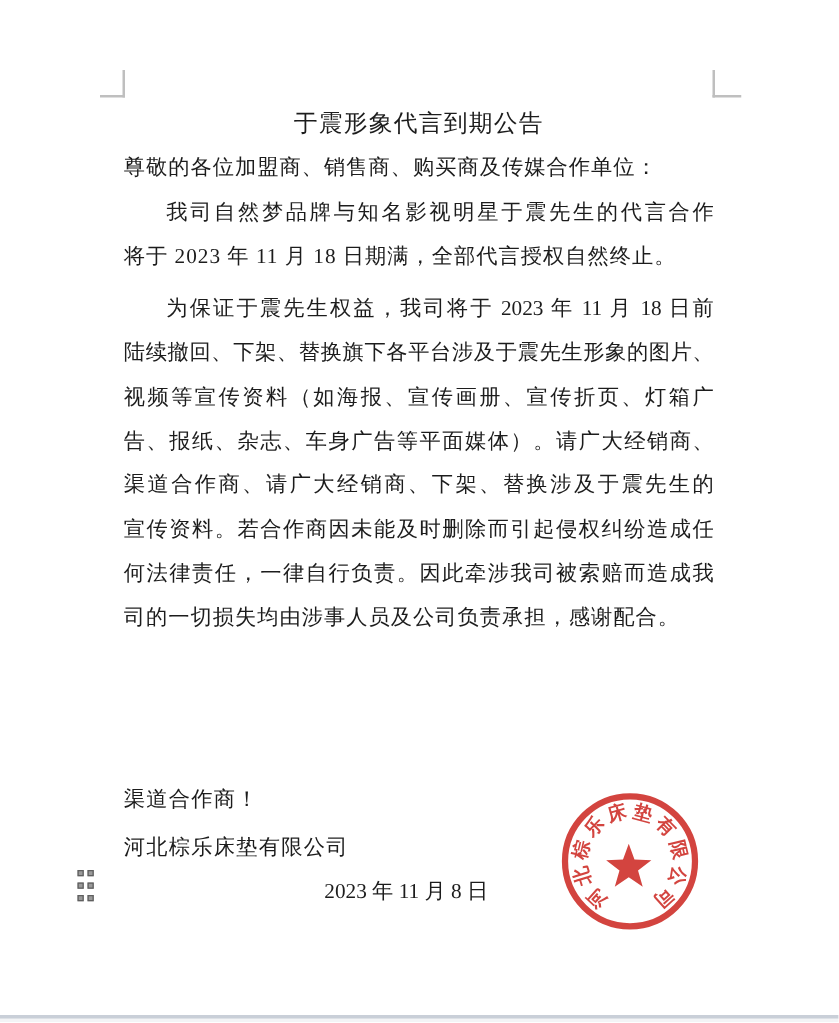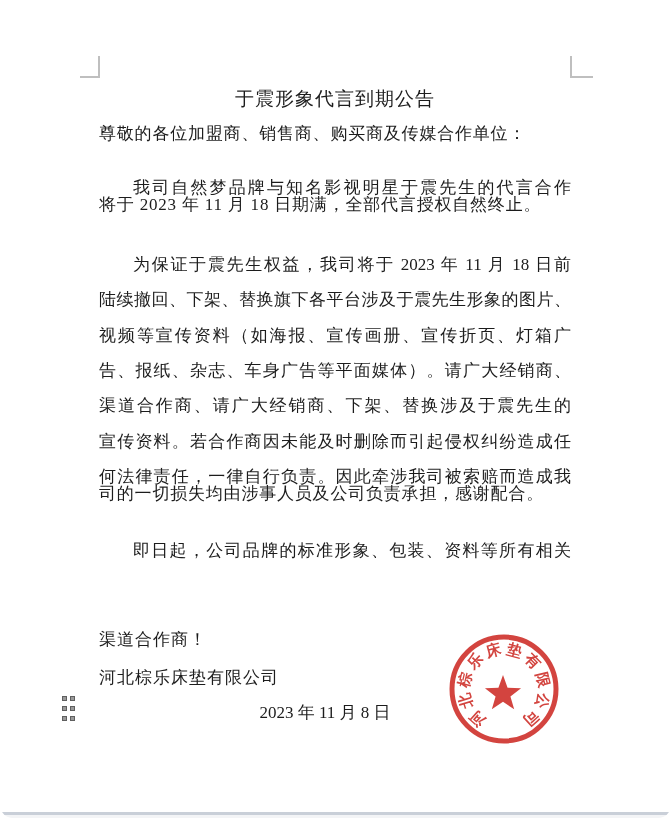--- a/index.html
+++ b/index.html
@@ -1,33 +1,32 @@
 <!DOCTYPE html>
 <html style="--seal-color: #cf342e;"><head>
 <meta charset="utf-8">
 <style>
   * { margin:0; padding:0; box-sizing:border-box; }
   html,body { background:#ffffff; }
   body { font-family:"Liberation Serif","DejaVu Serif",serif; }
   .page {
     position:relative; width:671px; height:818px; background:#ffffff;
-    overflow:hidden; color:#1c1c1c;border-radius:13px;
+    overflow:hidden; color:#1c1c1c;
   }
   
   .l {
     position:absolute; left:99px; width:472px;
     font-size:17px; line-height:24px; color:#1c1c1c;
     white-space:nowrap;
   }
   .l.j {
     white-space:normal;
     text-align:justify; text-align-last:justify;
     text-justify:inter-character;
     letter-spacing:0;
-    margin-top:18px;
   }
   .l.plain { letter-spacing:0.8px; }
   .l.ind { padding-left:34px; }
   .doc-title {
     position:absolute; left:99px; width:472px; top:86px;
     font-size:19px; text-align:center; letter-spacing:1px; color:#1c1c1c;
   }
   .closing { top:628px; letter-spacing:1px; }
   .sig { top:666px; text-align:left; padding-right:16px; letter-spacing:1px; }
   .dateline { top:701px; text-align:center; padding-right:20px; }
@@ -77,21 +76,20 @@
 
   <div class="l j ind" style="top:235px">为保证于震先生权益，我司将于 2023 年 11 月 18 日前</div>
   <div class="l j" style="top:270px">陆续撤回、下架、替换旗下各平台涉及于震先生形象的图片、</div>
   <div class="l j" style="top:306px">视频等宣传资料（如海报、宣传画册、宣传折页、灯箱广</div>
   <div class="l j" style="top:341px">告、报纸、杂志、车身广告等平面媒体）。请广大经销商、</div>
   <div class="l j" style="top:376px">渠道合作商、请广大经销商、下架、替换涉及于震先生的</div>
   <div class="l j" style="top:412px">宣传资料。若合作商因未能及时删除而引起侵权纠纷造成任</div>
   <div class="l j" style="top:447px">何法律责任，一律自行负责。因此牵涉我司被索赔而造成我</div>
   <div class="l plain" style="top:482px">司的一切损失均由涉事人员及公司负责承担，感谢配合。</div>
 
-  <div class="l j ind" style="top:521px">即日起，公司品牌的标准形象、包装、资料等所有相关</div>
 
   <div class="l closing">渠道合作商！</div>
 
   <div class="l sig">河北棕乐床垫有限公司</div>
   <div class="l dateline">2023 年 11 月 8 日</div>
 
   <svg class="seal" viewBox="0 0 114 114" aria-hidden="true">
     <circle class="seal-ring" cx="57" cy="57" r="52"></circle>
     <path class="seal-star" transform="translate(56,62)" d="M0,-19 L4.59,-6.31 L18.07,-5.87 L7.42,2.41 L11.17,15.37 L0,7.8 L-11.17,15.37 L-7.42,2.41 L-18.07,-5.87 L-4.59,-6.31 Z"></path>
     <g id="seal-text">

